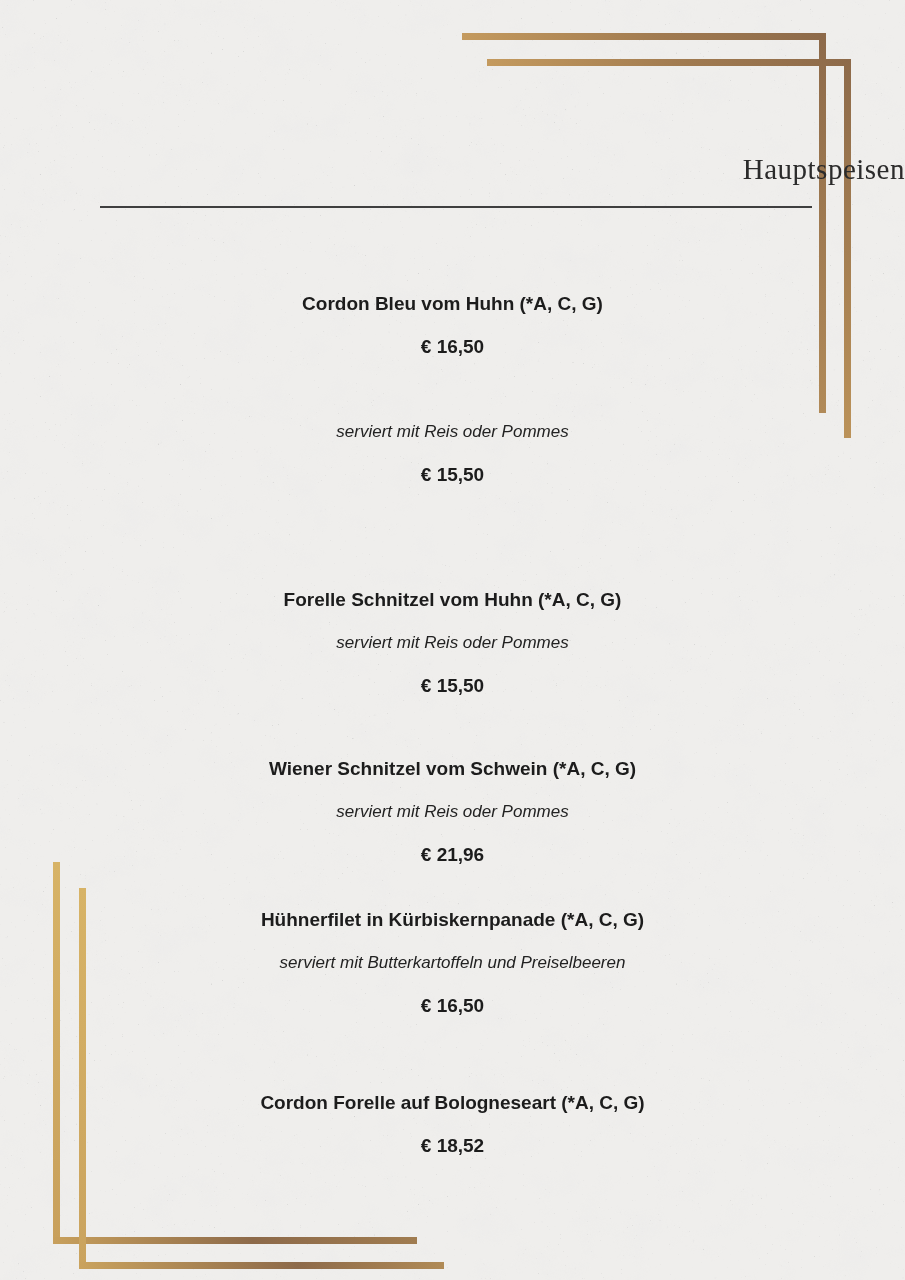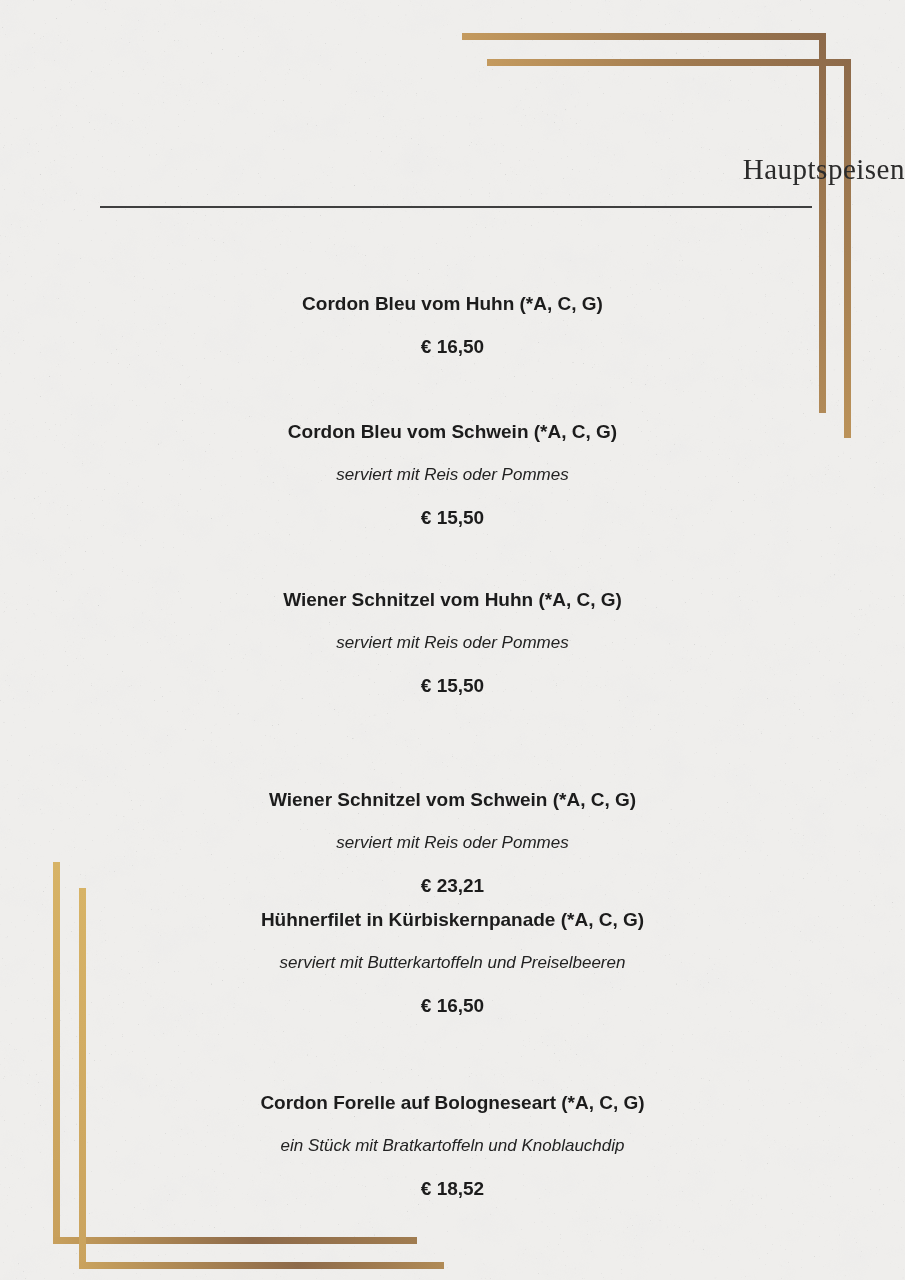--- a/index.html
+++ b/index.html
@@ -115,39 +115,37 @@
   <h1 class="title">Hauptspeisen</h1>
   <div class="divider"></div>
 
   <div class="menu">
       <div class="item" style="top: 245px;">
       <div class="item-name">Cordon Bleu vom Huhn (*A, C, G)</div>
 
       <div class="item-price">€ 16,50</div>
     </div>
       <div class="item" style="top: 373px;">
-      <div class="item-name">Cordon Bleu vom Schwein (*A, C, G)</div>
       <div class="item-desc">serviert mit Reis oder Pommes</div>
       <div class="item-price">€ 15,50</div>
     </div>
       <div class="item" style="top: 541px;">
-      <div class="item-name">Wiener Schnitzel vom Huhn (*A, C, G)</div>
+      <div class="item-name">Forelle Schnitzel vom Huhn (*A, C, G)</div>
       <div class="item-desc">serviert mit Reis oder Pommes</div>
       <div class="item-price">€ 15,50</div>
     </div>
-      <div class="item" style="top: 741px;">
+      <div class="item" style="top: 710px;">
       <div class="item-name">Wiener Schnitzel vom Schwein (*A, C, G)</div>
       <div class="item-desc">serviert mit Reis oder Pommes</div>
-      <div class="item-price">€ 23,21</div>
+      <div class="item-price">€ 21,96</div>
     </div>
       <div class="item" style="top: 861px;">
       <div class="item-name">Hühnerfilet in Kürbiskernpanade (*A, C, G)</div>
       <div class="item-desc">serviert mit Butterkartoffeln und Preiselbeeren</div>
       <div class="item-price">€ 16,50</div>
     </div>
       <div class="item" style="top: 1044px;">
       <div class="item-name">Cordon Forelle auf Bologneseart (*A, C, G)</div>
-      <div class="item-desc">ein Stück mit Bratkartoffeln und Knoblauchdip</div>
       <div class="item-price">€ 18,52</div>
     </div>
     </div>
 
 </div>
 
 </body></html>

